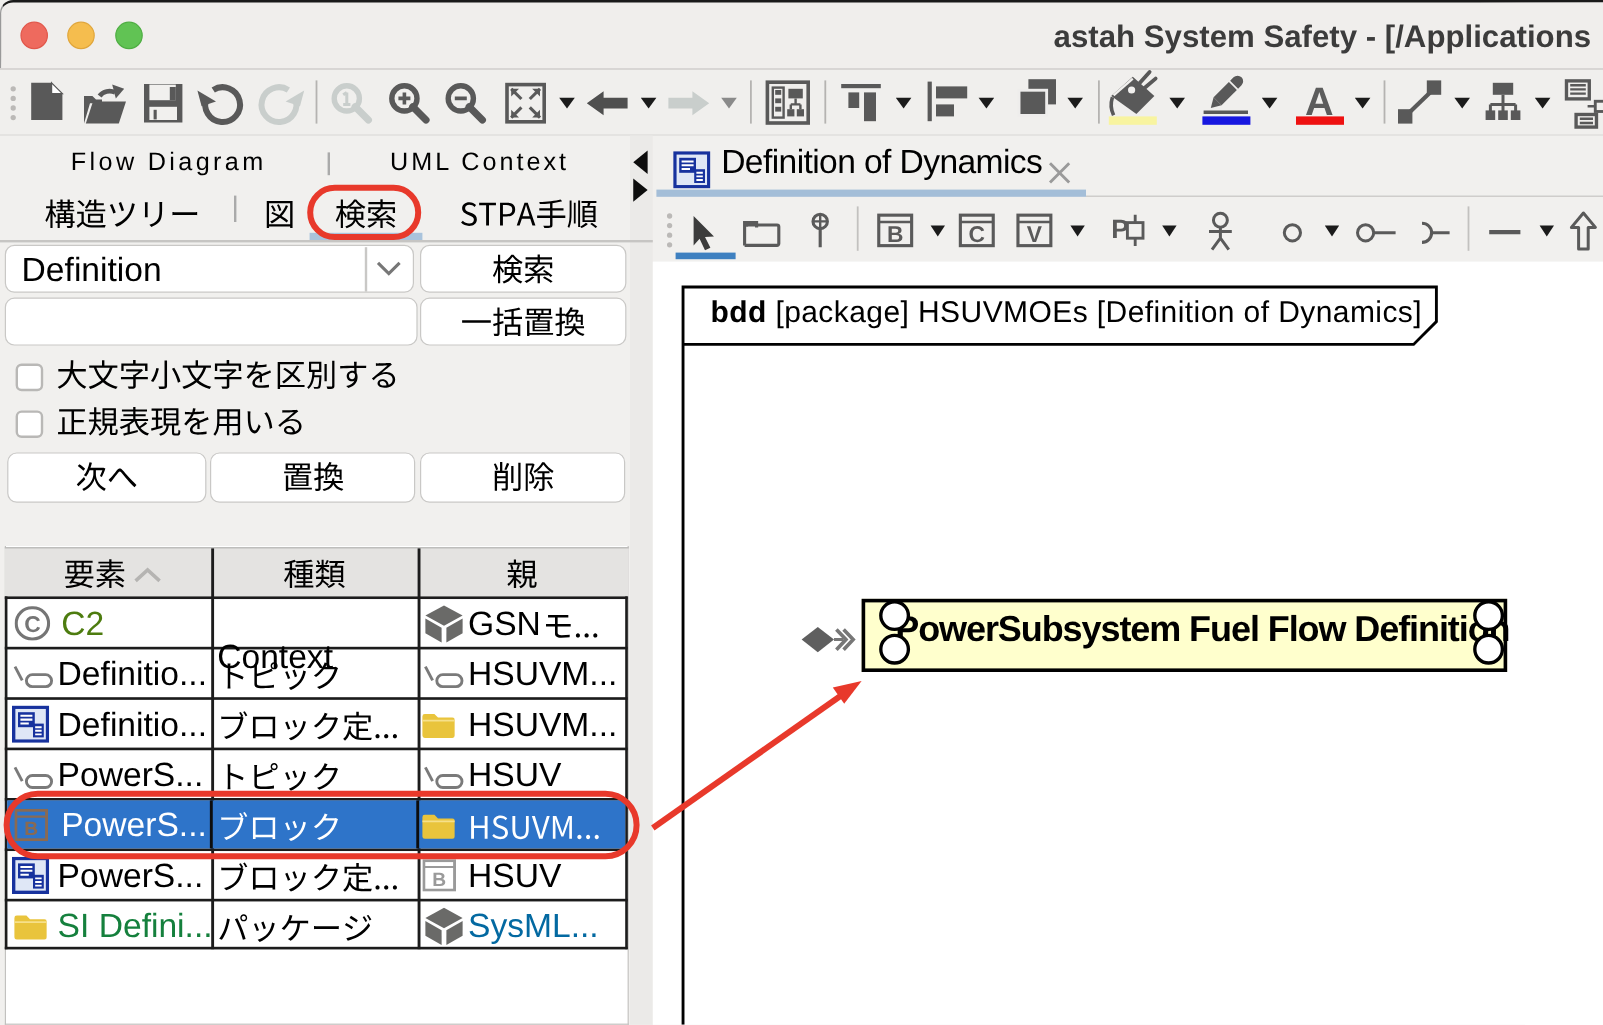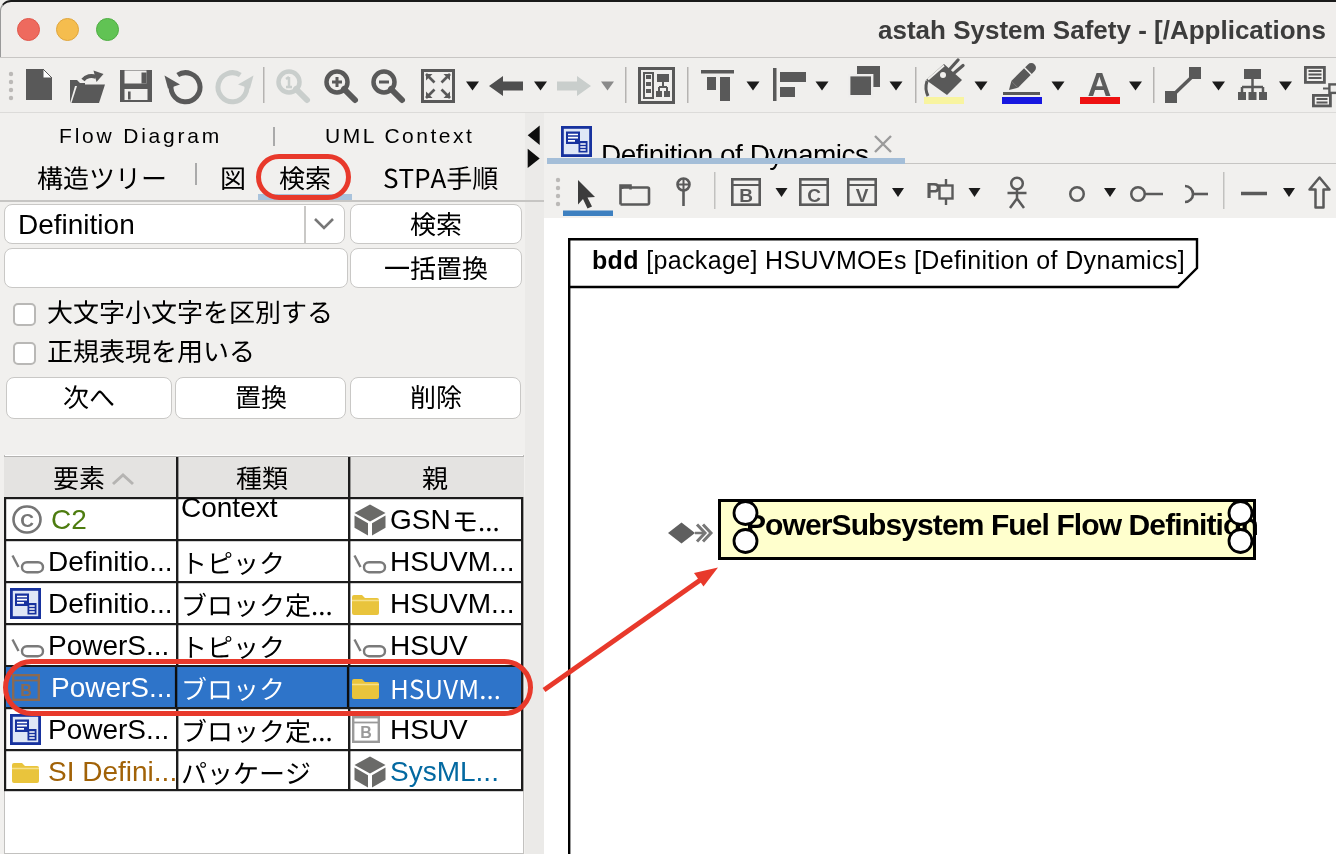--- a/index.html
+++ b/index.html
@@ -200,21 +200,21 @@
     <rect x="348" y="2" width="2.4" height="334" fill="#1c1c1c"></rect>
     <rect x="6" y="212" width="515" height="40" fill="#2e74c9"></rect>
     <rect x="174.9" y="212" width="2.4" height="40" fill="#0d0d0d"></rect>
     <rect x="346.9" y="212" width="2.4" height="40" fill="#0d0d0d"></rect>
   </svg>
 <svg class="abs" style="left:12px;top:505px" width="30" height="29">
     <rect x="1.5" y="1.5" width="27" height="26" rx="13" fill="none" stroke="#757575" stroke-width="2.6"></rect>
     <text x="15" y="21.5" font-family="Liberation Sans" font-size="19" font-weight="bold" fill="#757575" text-anchor="middle">C</text>
   </svg>
 <div class="lat" style="left:51px;top:504px;font-size:28px;color:#4d7c0f">C2</div>
-<div class="lat" style="left:181px;top:492px;font-size:28px;color:#000">Context</div>
+<div class="lat" style="left:181px;top:532px;font-size:28px;color:#000">Context</div>
 <svg class="abs" style="left:354px;top:504px" width="32" height="32">
     <path d="M16,0.5 L31.5,9 L16,17.5 L0.5,9 Z" fill="#6a6a68"></path>
     <path d="M0.5,11.5 L14,19.2 V31.5 L0.5,23.8 Z" fill="#6a6a68"></path>
     <path d="M31.5,11.5 L18,19.2 V31.5 L31.5,23.8 Z" fill="#6a6a68"></path>
   </svg>
 <div class="lat" style="left:390px;top:504px;font-size:28px;color:#000">GSN</div>
 <svg style="position:absolute;left:452px;top:505.0px;overflow:visible" width="51" height="32" viewBox="0 -26.0 51 32">
     <path d="M3 -11.1V-8.9C3.7 -8.9 4.8 -9 5.4 -9H10.5V-3.1C10.5 -1 11.8 0.4 15.7 0.4C18.1 0.4 20.6 0.3 22.7 0.1L22.8 -2.1C20.6 -1.8 18.4 -1.7 16 -1.7C13.6 -1.7 12.7 -2.5 12.7 -3.8V-9H21.5C22 -9 23 -9 23.6 -8.9V-11C23 -11 22 -10.9 21.4 -10.9H12.7V-16.4H19.4C20.3 -16.4 20.9 -16.4 21.6 -16.4V-18.5C21 -18.4 20.3 -18.4 19.4 -18.4C17.5 -18.4 8.9 -18.4 7 -18.4C6.2 -18.4 5.4 -18.4 4.7 -18.5V-16.4C5.4 -16.4 6.2 -16.4 7 -16.4H10.5V-10.9H5.4C4.8 -10.9 3.7 -11 3 -11.1Z M29.6 0.3C30.6 0.3 31.3 -0.4 31.3 -1.5C31.3 -2.5 30.6 -3.3 29.6 -3.3C28.7 -3.3 27.9 -2.5 27.9 -1.5C27.9 -0.4 28.7 0.3 29.6 0.3Z M36.8 0.3C37.8 0.3 38.6 -0.4 38.6 -1.5C38.6 -2.5 37.8 -3.3 36.8 -3.3C35.9 -3.3 35.1 -2.5 35.1 -1.5C35.1 -0.4 35.9 0.3 36.8 0.3Z M44.1 0.3C45 0.3 45.8 -0.4 45.8 -1.5C45.8 -2.5 45 -3.3 44.1 -3.3C43.1 -3.3 42.4 -2.5 42.4 -1.5C42.4 -0.4 43.1 0.3 44.1 0.3Z" fill="#000"></path>
   </svg>
 <svg class="abs" style="left:10px;top:554px" width="36" height="22">
@@ -289,42 +289,42 @@
 <svg class="abs" style="left:352px;top:716px" width="28" height="27">
     <rect x="1.2" y="1.2" width="25.6" height="24.6" fill="none" stroke="#9a9a9a" stroke-width="2.4"></rect>
     <path d="M1.2,6.5 h25.6" stroke="#9a9a9a" stroke-width="1.8"></path>
     <text x="14" y="22" font-family="Liberation Sans" font-size="16" font-weight="bold" fill="#9a9a9a" text-anchor="middle">B</text>
   </svg>
 <div class="lat" style="left:390px;top:714px;font-size:28px;color:#000">HSUV</div>
 <svg class="abs" style="left:11px;top:760px" width="28" height="24">
     <path d="M1,5 a2,2 0 0 1 2,-2 h8 l3,3 h12 a2,2 0 0 1 2,2 v13 a2,2 0 0 1 -2,2 h-23 a2,2 0 0 1 -2,-2 z" fill="#e9c43c"></path>
     <path d="M1,8.5 h27" stroke="#f6e08a" stroke-width="1.5"></path>
   </svg>
-<div class="lat" style="left:48px;top:756px;font-size:28px;color:#a16207">SI Defini...</div>
+<div class="lat" style="left:48px;top:756px;font-size:28px;color:#15803d">SI Defini...</div>
 <svg style="position:absolute;left:181px;top:757.0px;overflow:visible" width="134" height="32" viewBox="0 -26.0 134 32">
     <path d="M20.4 -18.1C20.4 -19.1 21.1 -19.9 22.1 -19.9C23 -19.9 23.8 -19.1 23.8 -18.1C23.8 -17.2 23 -16.4 22.1 -16.4C21.1 -16.4 20.4 -17.2 20.4 -18.1ZM19.2 -18.1C19.2 -16.5 20.5 -15.2 22.1 -15.2C23.7 -15.2 25 -16.5 25 -18.1C25 -19.7 23.7 -21.1 22.1 -21.1C20.5 -21.1 19.2 -19.7 19.2 -18.1ZM5.7 -7.8C4.8 -5.6 3.3 -2.9 1.7 -0.8L3.9 0.2C5.3 -1.9 6.7 -4.6 7.7 -7C8.8 -9.6 9.7 -13.5 10.1 -15.1C10.2 -15.7 10.4 -16.4 10.5 -17L8.2 -17.5C7.9 -14.5 6.8 -10.5 5.7 -7.8ZM18.5 -8.8C19.6 -6 20.7 -2.5 21.4 0.1L23.7 -0.6C23 -3 21.7 -6.9 20.6 -9.5C19.5 -12.3 17.8 -15.9 16.8 -17.7L14.7 -17C15.8 -15.1 17.4 -11.5 18.5 -8.8Z M38.6 -15 36.7 -14.3C37.2 -13.2 38.4 -9.9 38.7 -8.7L40.6 -9.4C40.3 -10.5 39 -13.9 38.6 -15ZM48 -13.5 45.7 -14.2C45.3 -10.9 44 -7.6 42.1 -5.3C40 -2.7 36.7 -0.7 33.7 0.2L35.4 1.9C38.3 0.8 41.5 -1.2 43.9 -4.2C45.8 -6.6 46.9 -9.4 47.6 -12.2C47.7 -12.6 47.8 -13 48 -13.5ZM32.5 -13.7 30.6 -12.9C31.1 -12 32.5 -8.4 32.9 -7.1L34.9 -7.8C34.4 -9.2 33 -12.6 32.5 -13.7Z M62.7 -20.1 60.2 -20.6C60.2 -19.9 60 -19.2 59.8 -18.5C59.5 -17.5 59.1 -16.2 58.3 -14.9C57.5 -13.3 55.6 -10.6 53.7 -9.3L55.8 -8.1C57.3 -9.3 59 -11.7 60.1 -13.6H66.8C66.4 -7 63.6 -3.6 61 -1.7C60.5 -1.2 59.7 -0.8 58.9 -0.5L61.2 1C65.6 -1.8 68.5 -6.2 69 -13.6H73.3C73.9 -13.6 75 -13.6 75.8 -13.5V-15.8C75 -15.7 74 -15.7 73.3 -15.7H61.1C61.5 -16.6 61.8 -17.5 62.1 -18.3C62.2 -18.8 62.5 -19.5 62.7 -20.1Z M80.7 -11.3V-8.7C81.5 -8.8 82.8 -8.8 84.3 -8.8C86.2 -8.8 96.6 -8.8 98.5 -8.8C99.7 -8.8 100.8 -8.7 101.3 -8.7V-11.3C100.8 -11.2 99.8 -11.1 98.5 -11.1C96.6 -11.1 86.2 -11.1 84.3 -11.1C82.8 -11.1 81.4 -11.2 80.7 -11.3Z M122.6 -19.4 121.2 -18.8C122 -17.6 122.9 -16 123.6 -14.7L125 -15.4C124.4 -16.6 123.3 -18.5 122.6 -19.4ZM126 -20.6 124.6 -20C125.5 -18.8 126.3 -17.4 127 -16L128.5 -16.7C127.9 -17.9 126.7 -19.7 126 -20.6ZM111.5 -19.8 110.3 -18C111.9 -17.2 114.7 -15.3 115.9 -14.3L117.2 -16.1C116 -16.9 113 -18.9 111.5 -19.8ZM107.6 -1.2 108.8 0.9C111.2 0.4 114.8 -0.8 117.4 -2.3C121.6 -4.8 125.2 -8.1 127.4 -11.6L126.2 -13.8C124.1 -10.1 120.6 -6.7 116.3 -4.2C113.7 -2.7 110.4 -1.7 107.6 -1.2ZM107.6 -13.9 106.4 -12.2C108 -11.4 110.8 -9.5 112.1 -8.6L113.3 -10.4C112.2 -11.2 109.1 -13.1 107.6 -13.9Z" fill="#000"></path>
   </svg>
 <svg class="abs" style="left:354px;top:756px" width="32" height="32">
     <path d="M16,0.5 L31.5,9 L16,17.5 L0.5,9 Z" fill="#6a6a68"></path>
     <path d="M0.5,11.5 L14,19.2 V31.5 L0.5,23.8 Z" fill="#6a6a68"></path>
     <path d="M31.5,11.5 L18,19.2 V31.5 L31.5,23.8 Z" fill="#6a6a68"></path>
   </svg>
 <div class="lat" style="left:390px;top:756px;font-size:28px;color:#0369a1">SysML...</div>
 <svg class="abs" style="left:524px;top:113px" width="20" height="741">
     <path d="M15.7,12.5 v19.4 L3.7,22.2 z" fill="#0d0d0d"></path>
     <path d="M3.7,35.7 v19.4 L15.7,45.4 z" fill="#0d0d0d"></path>
   </svg>
 <svg class="abs" style="left:561px;top:126px" width="31" height="31" viewBox="0 0 31 31">
     <rect x="1.4" y="1.4" width="28.2" height="28.2" fill="#dfe7f6" stroke="#17329e" stroke-width="2.8"></rect>
     <rect x="5" y="5.5" width="14" height="12.5" fill="#17329e"></rect>
     <path d="M7,8.5 h10 M7,11.7 h10 M7,14.9 h7" stroke="#fff" stroke-width="1.7"></path>
     <rect x="17.5" y="15" width="9" height="11.5" fill="#17329e"></rect>
     <path d="M19.3,18 h5.4 M19.3,21 h5.4 M19.3,24 h5.4" stroke="#fff" stroke-width="1.6"></path>
   </svg>
-<div class="lat" style="left:601px;top:139px;font-size:28px;letter-spacing:-0.5px">Definition of Dynamics</div>
+<div class="lat" style="left:601px;top:119px;font-size:28px;letter-spacing:-0.5px">Definition of Dynamics</div>
 <svg class="abs" style="left:873px;top:134px" width="20" height="20">
     <path d="M2,2 L18,18 M18,2 L2,18" stroke="#9a9a9a" stroke-width="2.4"></path>
   </svg>
 <div class="abs" style="left:547px;top:158px;width:358px;height:6px;background:#a4bed8"></div>
 <div class="abs" style="left:905px;top:162.5px;width:431px;height:1.5px;background:#c6c5c3"></div>
 <svg class="abs" style="left:544px;top:164px" width="792" height="54" viewBox="544 164 792 54">
     <circle cx="558" cy="180" r="2.2" fill="#bbb9b7"></circle>
     <circle cx="558" cy="188" r="2.2" fill="#bbb9b7"></circle>
     <circle cx="558" cy="196" r="2.2" fill="#bbb9b7"></circle>
     <circle cx="558" cy="204" r="2.2" fill="#bbb9b7"></circle>

